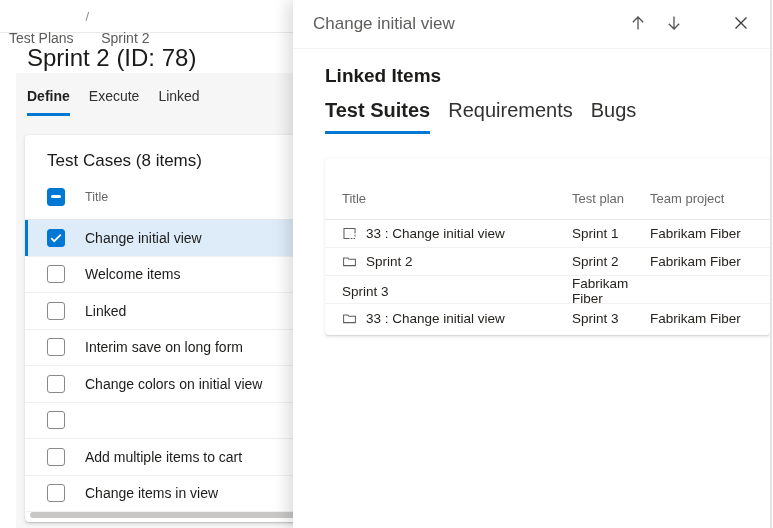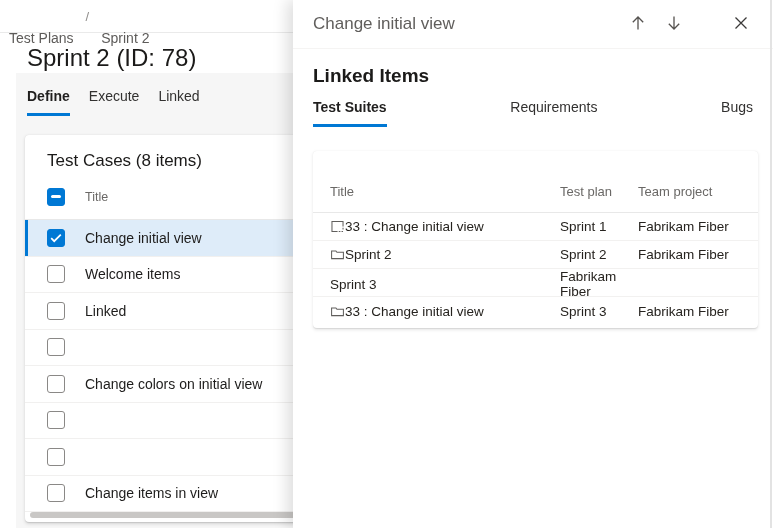--- a/index.html
+++ b/index.html
@@ -47,34 +47,34 @@
 
   
   .panel { position:absolute; left:293px; top:0; right:0; height:528px; background:#fff;
     box-shadow:-6px 0 14px rgba(0,0,0,.13); z-index:5; }
   .panel-header { height:49px; display:flex; align-items:center; padding:0 14px 0 20px;
     border-bottom:1px solid #f5f4f3; }
   .panel-title { flex:1; font-size:17px; color:#605e5c; white-space:nowrap; overflow:hidden; }
   .icon-btn { width:36px; height:36px; border:none; background:transparent; display:grid;
     place-items:center; cursor:pointer; border-radius:2px; }
   .icon-btn.close { margin-left:31px; }
-  .panel-body { padding:0 20px; }
+  .panel-body { padding:0 32px; }
   .panel-body h2 { margin-top:16px; font-size:19px; font-weight:700; color:#1b1a19; }
-  .panel-tabs { margin-top:12px; display:flex; gap:18px; font-size:14px;justify-content:space-between; }
+  .panel-tabs { margin-top:12px; display:flex; gap:18px; font-size:20px; }
 
   
   .card-right { margin-top:24px; width:445px;
     box-shadow:0 1.6px 3.6px rgba(0,0,0,.1), 0 0.3px 0.9px rgba(0,0,0,.08); padding-bottom:3px; }
   .ls-header, .ls-row { display:grid; grid-template-columns:230px 78px 1fr;
     padding:0 10px 0 17px; align-items:center; }
   .ls-header { height:62px; align-items:end; padding-bottom:13px;
     border-bottom:1px solid #e8e8e8; font-size:13px; color:#6a6866; }
   .ls-row { height:28px; border-bottom:1px solid #f2f1f0; font-size:13.5px; color:#26231f; cursor:pointer; }
   .ls-row:last-child { border-bottom:none; }
-  .ls-title { display:flex; align-items:center; overflow:hidden; white-space:nowrap; }
+  .ls-title { display:flex; align-items:center; gap:9px; overflow:hidden; white-space:nowrap; }
   .suite-icon { width:15px; height:15px; flex:0 0 15px; display:grid; place-items:center; }
   .suite-icon svg { display:block; }
 
   .right-edge { position:absolute; right:1px; top:0; bottom:0; width:2px; background:#e3e3e3; z-index:9; }
 </style>
 </head>
 <body>
 
 <header class="breadcrumb">
   <a>Test Plans</a>
@@ -112,30 +112,32 @@
       <div class="tc-row">
     <span class="cb"></span>
     <span>Welcome items</span>
   </div>
       <div class="tc-row">
     <span class="cb"></span>
     <span>Linked</span>
   </div>
       <div class="tc-row">
     <span class="cb"></span>
+    <span>Interim save on long form</span>
   </div>
       <div class="tc-row">
     <span class="cb"></span>
     <span>Change colors on initial view</span>
   </div>
       <div class="tc-row">
     <span class="cb"></span>
   </div>
       <div class="tc-row">
     <span class="cb"></span>
+    <span>Add multiple items to cart</span>
   </div>
       <div class="tc-row">
     <span class="cb"></span>
     <span>Change items in view</span>
   </div>
     </div>
   <div class="hscroll">
     <div class="thumb"></div>
   </div>
 </section>

